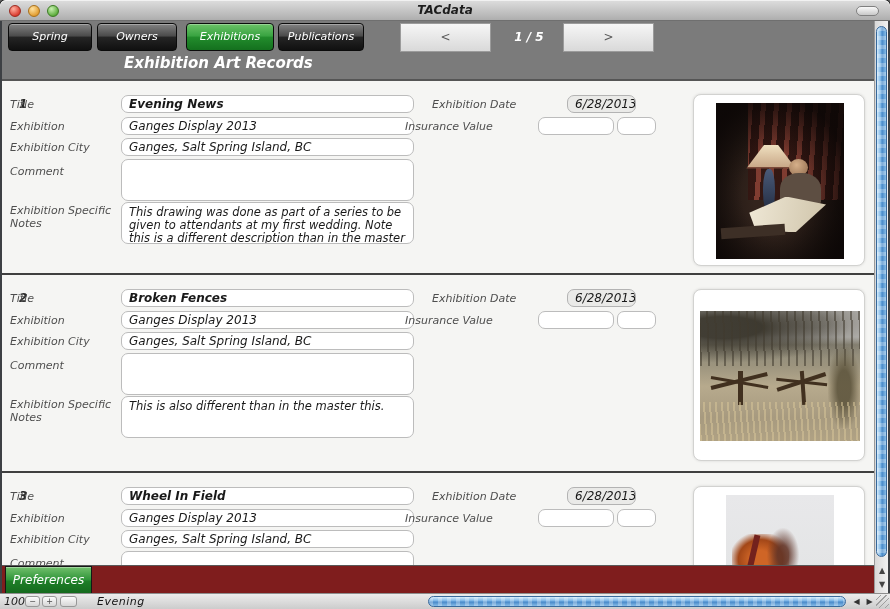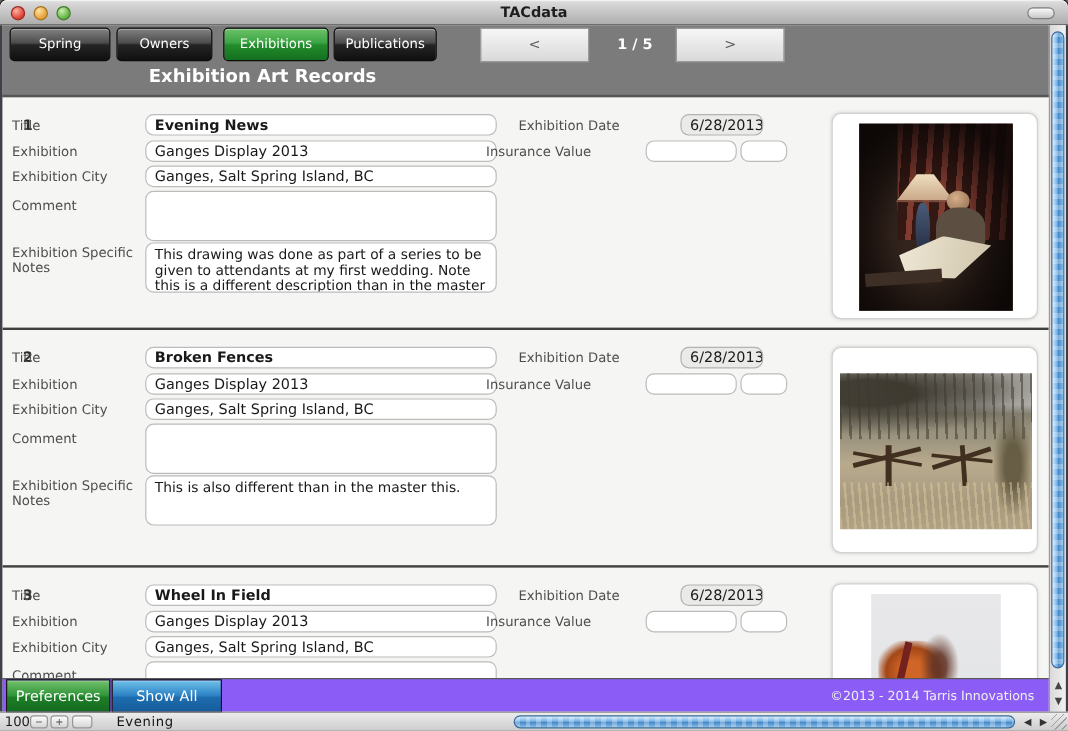--- a/index.html
+++ b/index.html
@@ -1,17 +1,17 @@
 <!DOCTYPE html>
 <html><head>
 <meta charset="utf-8">
 <style>
   * { margin:0; padding:0; box-sizing:border-box; }
   body { background:#666; font-family:"DejaVu Sans", sans-serif; }
-  .window { position:relative; width:890px; height:609px; background:#f5f5f3; overflow:hidden; border-radius:6px 6px 0 0; box-shadow:0 0 0 1px #222; }
+  .window { position:relative; width:890px; height:609px; background:#f5f5f3; overflow:hidden; border-radius:6px 6px 0 0; box-shadow:0 0 0 1px #222;font-style:italic; }
 
   
   .titlebar { position:absolute; top:0; left:0; right:0; height:21px; background:linear-gradient(#dedede,#aeaeae); border-bottom:1px solid #6f6f6f; border-radius:6px 6px 0 0; box-shadow:inset 0 1px 0 rgba(255,255,255,.6); z-index:60; }
   .traffic { position:absolute; left:9px; top:5px; display:flex; gap:7px; }
   .light { width:12px; height:12px; border-radius:50%; }
   .light.red { background:radial-gradient(circle at 35% 30%, #ffb0a0, #d8372b 75%); border:1px solid #9c2a20; }
   .light.yellow { background:radial-gradient(circle at 35% 30%, #ffe2a0, #e09a2c 75%); border:1px solid #a8701c; }
   .light.green { background:radial-gradient(circle at 35% 30%, #c8f0b0, #58aa38 75%); border:1px solid #3c7a24; }
   .win-title { text-align:center; line-height:20px; font-size:12px; font-weight:bold; color:#1d1d1d; }
   .lozenge { position:absolute; right:11px; top:6px; width:23px; height:10px; border-radius:5px; background:linear-gradient(#fafafa,#c8c8c8); border:1px solid #808080; }
@@ -68,21 +68,21 @@
   .a2-post { left:46%; top:0; width:9%; height:100%; }
   .a2-grass { left:0; bottom:0; width:100%; height:30%; background:repeating-linear-gradient(85deg, rgba(214,196,152,.55) 0 2px, transparent 2px 6px); }
 
   
   .art3 { left:32px; top:8px; width:108px; height:150px; background:linear-gradient(#e8e8ea 0%,#e4e5e6 48%,#c2cbc4 56%,#7f9c6b 64%,#6f8f5c 100%); }
   .a3-bush { left:6%; top:26%; width:52%; height:34%; background:radial-gradient(ellipse, #cf6526 25%, #a34718 55%, transparent 78%); }
   .a3-tree { left:38%; top:22%; width:30%; height:36%; background:radial-gradient(ellipse, rgba(96,52,40,.85) 25%, transparent 72%); }
   .a3-redpost { left:17%; top:26%; width:6%; height:62%; background:#73221d; transform:rotate(13deg); }
 
   
-  .footer { position:absolute; left:2px; right:16px; bottom:16px; height:28px; background:#8b5cf6; border-top:1px solid #595959; z-index:10; }
+  .footer { position:absolute; left:2px; right:16px; bottom:16px; height:28px; background:#7f1d1d; border-top:1px solid #595959; z-index:10; }
   .fbtn { position:absolute; top:0; height:28px; border:1px solid #161616; color:#fff; font-size:12px; text-align:center; line-height:26px; box-shadow:inset 0 1px 0 rgba(255,255,255,.35); }
   .prefs { left:3px; width:87px; background:linear-gradient(#72c16c 0%,#31953a 48%,#1d7e27 55%,#156a1e 100%); }
   .showall { left:91px; width:92px; background:linear-gradient(#6fc2ea 0%,#2d83c4 48%,#1d6cb0 55%,#165c99 100%); }
   .copyright { position:absolute; right:12px; top:0; line-height:28px; color:#efefef; font-size:10.5px; }
 
   
   .statusbar { position:absolute; left:0; right:0; bottom:0; height:16px; background:linear-gradient(#ececec,#cccccc); border-top:1px solid #8d8d8d; z-index:60; }
   .zoomlevel { position:absolute; left:4px; top:1px; font-size:11px; color:#1c1c1c; }
   .sbtn { position:absolute; top:2px; width:15px; height:11px; background:linear-gradient(#fcfcfc,#d6d6d6); border:1px solid #979797; border-radius:3px; font-size:8px; line-height:9px; text-align:center; color:#4c4c4c; }
   .mode { position:absolute; left:97px; top:1px; font-size:11px; color:#141414; letter-spacing:.5px; }
@@ -217,22 +217,20 @@
           <div class="layer a3-tree"></div>
           <div class="layer a3-redpost"></div>
 
         </div>
       </div>
     </div>
   </div>
 
   <div class="footer">
     <div class="fbtn prefs">Preferences</div>
-    <div class="fbtn showall">Show All</div>
-    <div class="copyright">©2013 - 2014 Tarris Innovations</div>
   </div>
 
   <div class="vscroll">
     <div class="vthumb"></div>
     <div class="varrow" style="top:543px;">▲</div>
     <div class="varrow" style="top:557px;">▼</div>
   </div>
 
   <div class="statusbar">
     <div class="zoomlevel">100</div>

